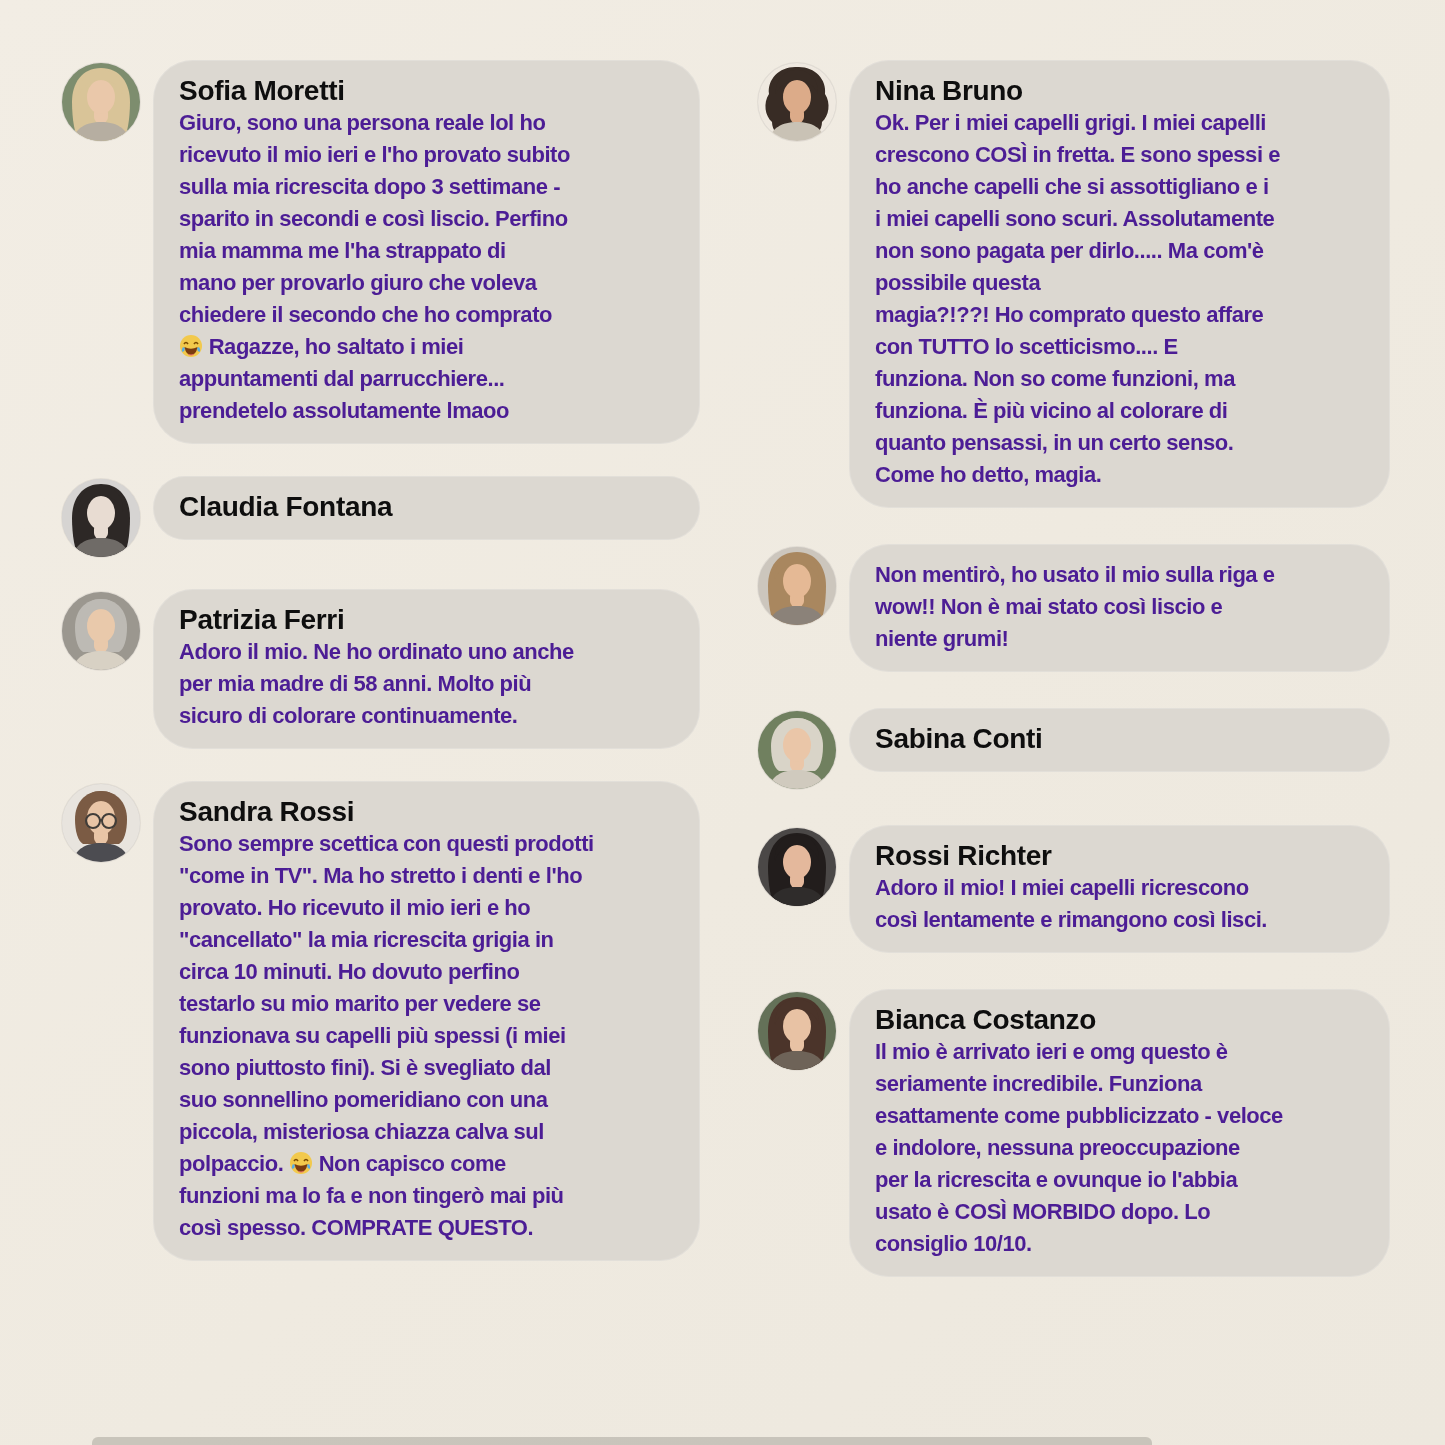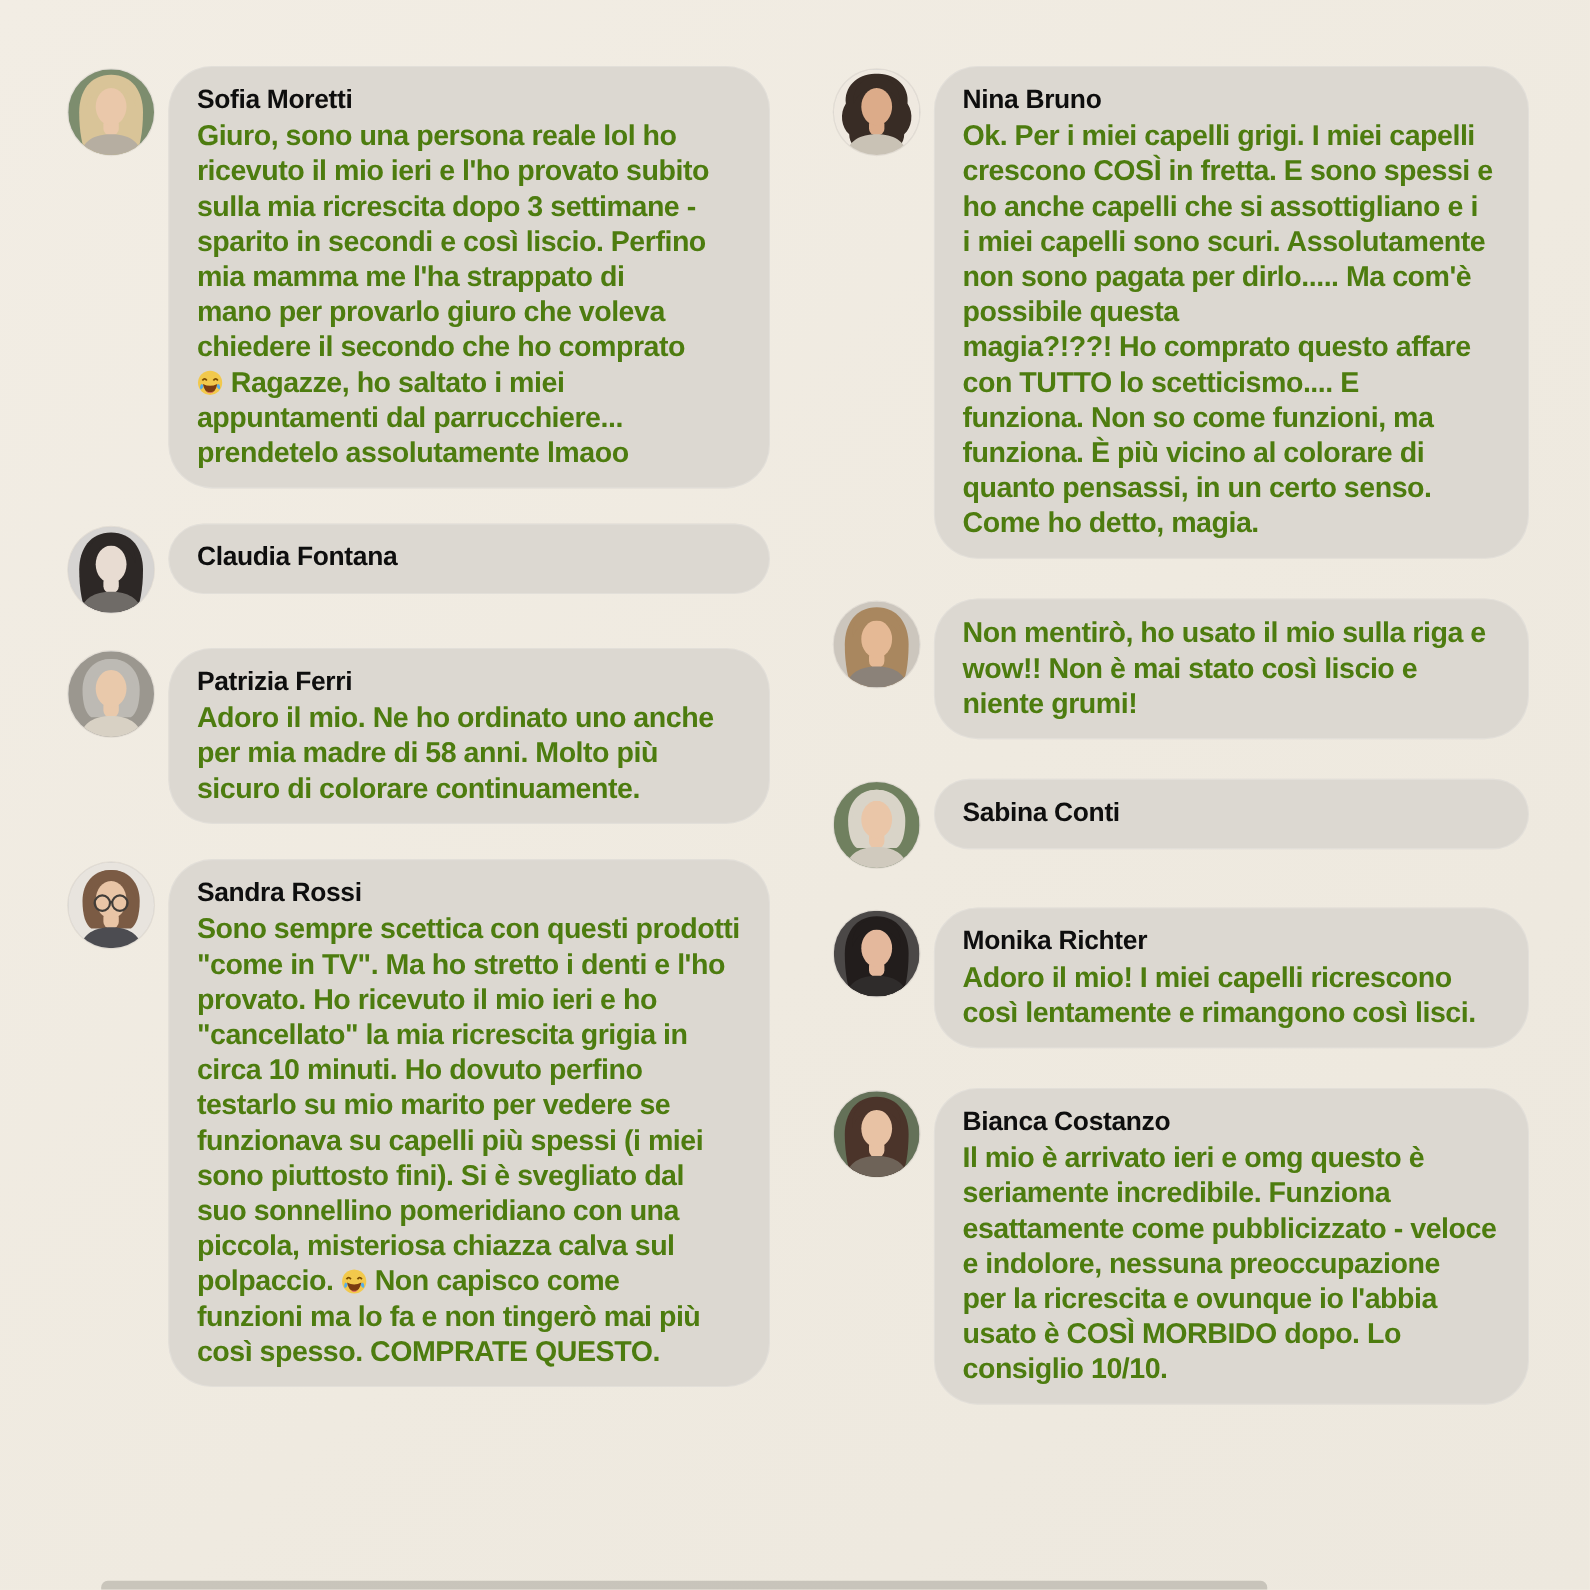--- a/index.html
+++ b/index.html
@@ -43,32 +43,32 @@
   }
   .avatar svg { display: block; width: 78px; height: 78px; }
   .bubble {
     flex: 1 1 auto;
     background: #dcd8d1;
     border-radius: 40px;
     padding: 15px 22px 17px 26px;
     box-shadow: inset 0 0 0 1px rgba(255,255,255,0.18);
   }
   .name {
-    font-size: 24px;
+    font-size: 28px;
     line-height: 32px;
     font-weight: bold;
     letter-spacing: -0.3px;
     color: #0e0e0e;
   }
   .text {
-    font-size: 26px;
+    font-size: 22px;
     line-height: 32px;
     font-weight: bold;
     letter-spacing: -0.45px;
-    color: #4d7c0f;
+    color: #4c1d95;
     white-space: pre-line;
   }
   .emoji {
     display: inline-block;
     width: 24px;
     height: 24px;
     vertical-align: -4px;
   }
   .emoji svg { display: block; width: 24px; height: 24px; }
   #defs-holder { position: absolute; width: 0; height: 0; overflow: hidden; }
@@ -301,21 +301,21 @@
         <svg viewBox="0 0 78 78">
           <rect width="78" height="78" fill="#4b4847"></rect>
           <use href="#hair-back-long" fill="#221d1c"></use>
           <use href="#neck-shape" fill="#e4b89c"></use>
           <use href="#shoulders-shape" fill="#2f2c2b"></use>
           <use href="#face-shape" fill="#e4b89c"></use>
           <use href="#hair-front-long" fill="#221d1c"></use>
         </svg>
       </div>
       <div class="bubble">
-        <div class="name">Monika Richter</div>
+        <div class="name">Rossi Richter</div>
         <div class="text">Adoro il mio! I miei capelli ricrescono
 così lentamente e rimangono così lisci.</div>
       </div>
     </div>
 
     <div class="card">
       <div class="avatar">
         <svg viewBox="0 0 78 78">
           <rect width="78" height="78" fill="#647158"></rect>
           <use href="#hair-back-long" fill="#4b342a"></use>

